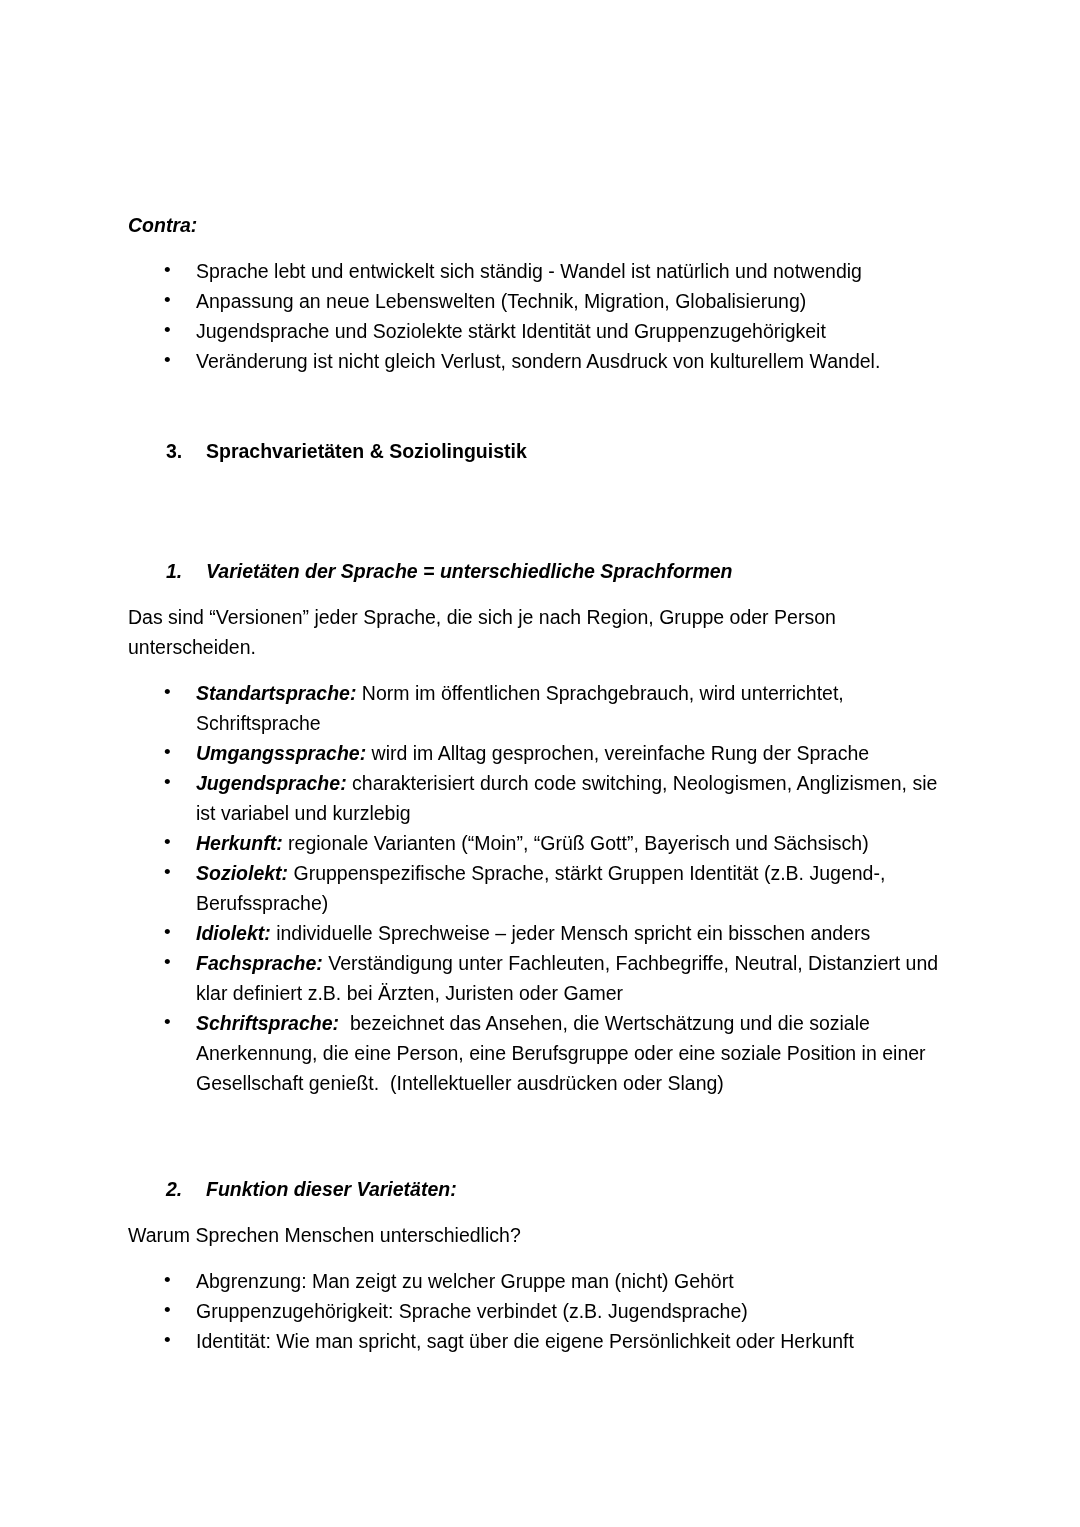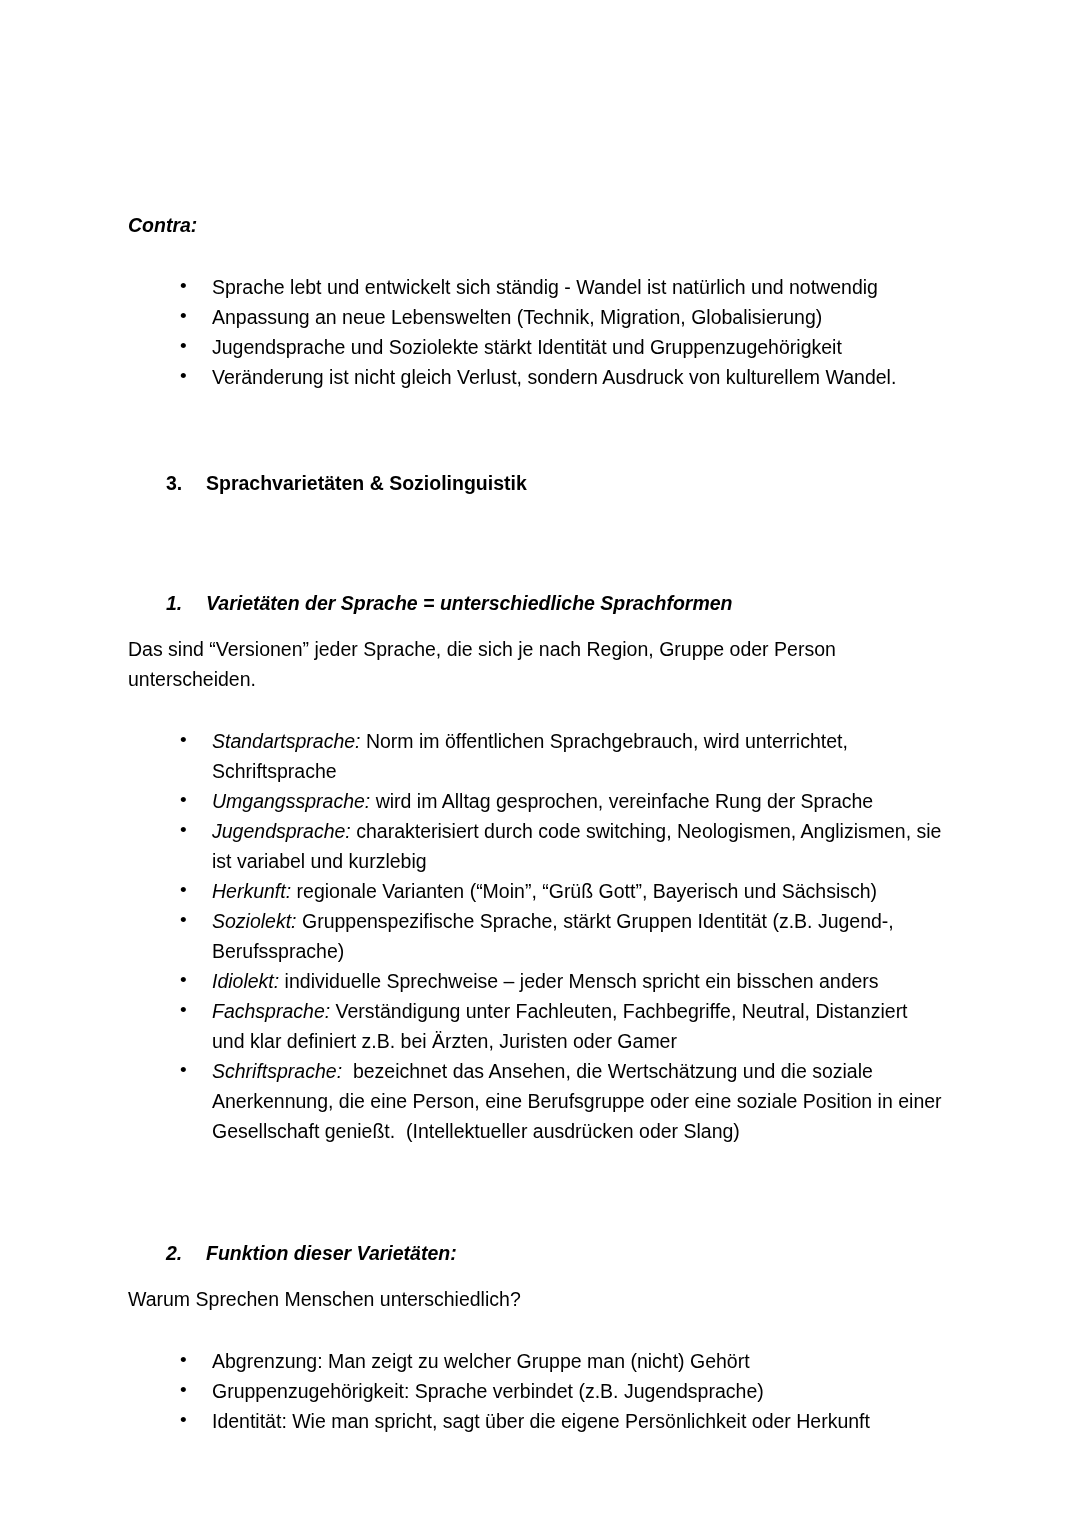--- a/index.html
+++ b/index.html
@@ -47,21 +47,21 @@
     line-height: 30px;
   }
 
   .spacer-sm { height: 16px; }
   .spacer-md { height: 30px; }
   .spacer-xl { height: 60px; }
 
   
   ul.bullets {
     list-style: none;
-    margin: 16px;
+    margin: 0;
     padding: 0;
   }
   ul.bullets > li {
     position: relative;
     padding-left: 68px;
     margin: 0;
     font-size: 19.5px;
     line-height: 30px;
     max-width: 900px;
   }
@@ -91,21 +91,21 @@
   .numbered.bold .num {
     font-weight: bold;
   }
   .numbered.bolditalic,
   .numbered.bolditalic .num {
     font-weight: bold;
     font-style: italic;
   }
 
   .term {
-    font-weight: normal;
+    font-weight: bold;
     font-style: italic;
   }
 
   .ws { white-space: pre-wrap; }
 </style>
 </head>
 <body>
 
 <div class="page">
   <div class="doc-body">

